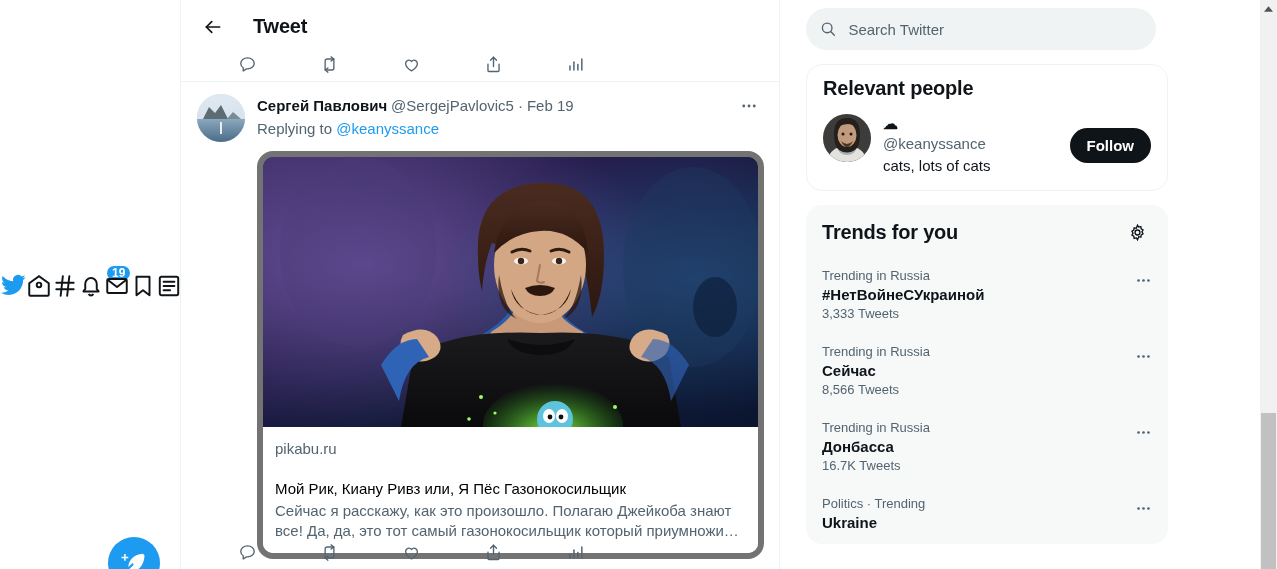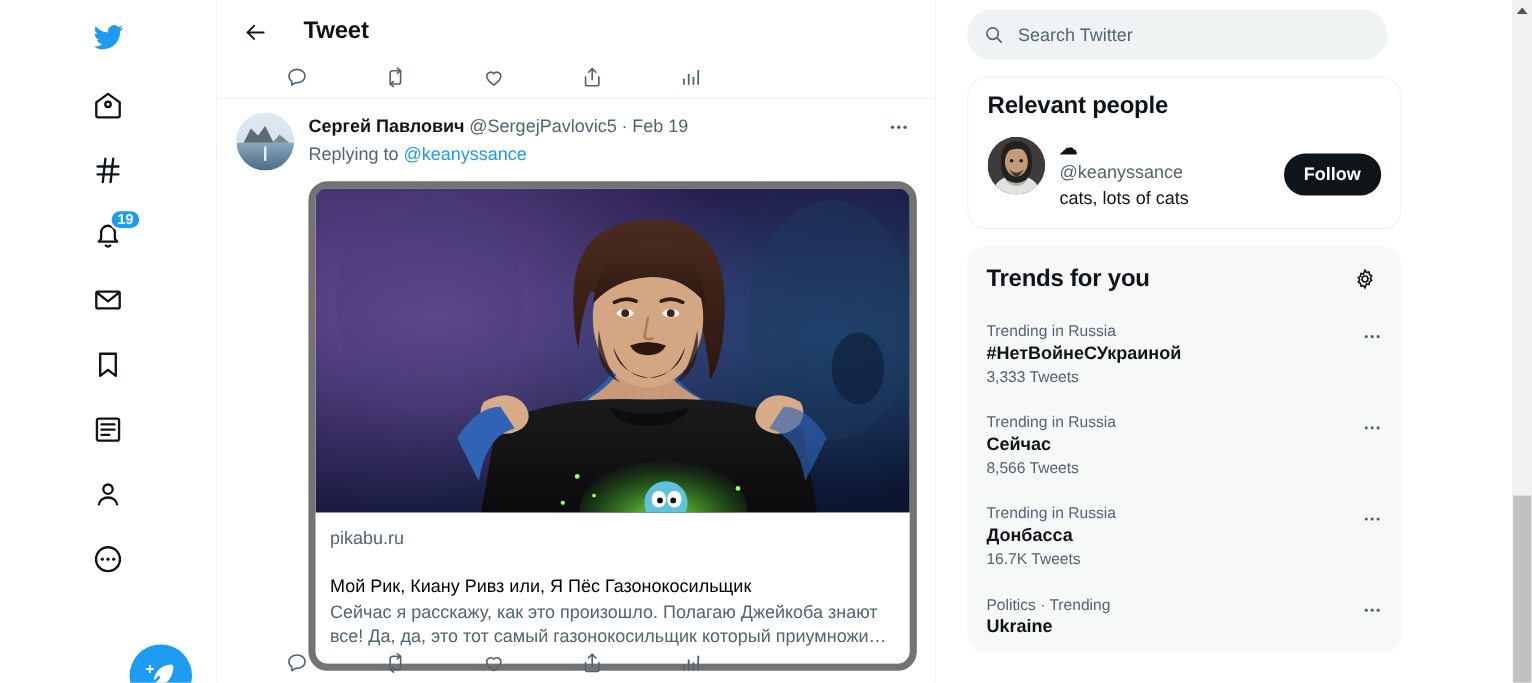--- a/index.html
+++ b/index.html
@@ -9,21 +9,21 @@
     background: #ffffff;
     font-family: "Liberation Sans", sans-serif;
     color: #0f1419;
   }
   .app { position: relative; width: 1277px; height: 569px; display: flex; }
 
   
   .leftnav {
     width: 180px; height: 569px;
     flex: 0 0 180px;
-    display: flex; flex-direction: column; align-items: center;
+    display: flex; align-items: center;
     padding-top: 4px;
     background: #ffffff;
     position: relative;
   }
   .nav-item {
     width: 52px; height: 52px;
     display: flex; align-items: center; justify-content: center;
     border-radius: 50%;
     position: relative;
     margin-bottom: 2px;

